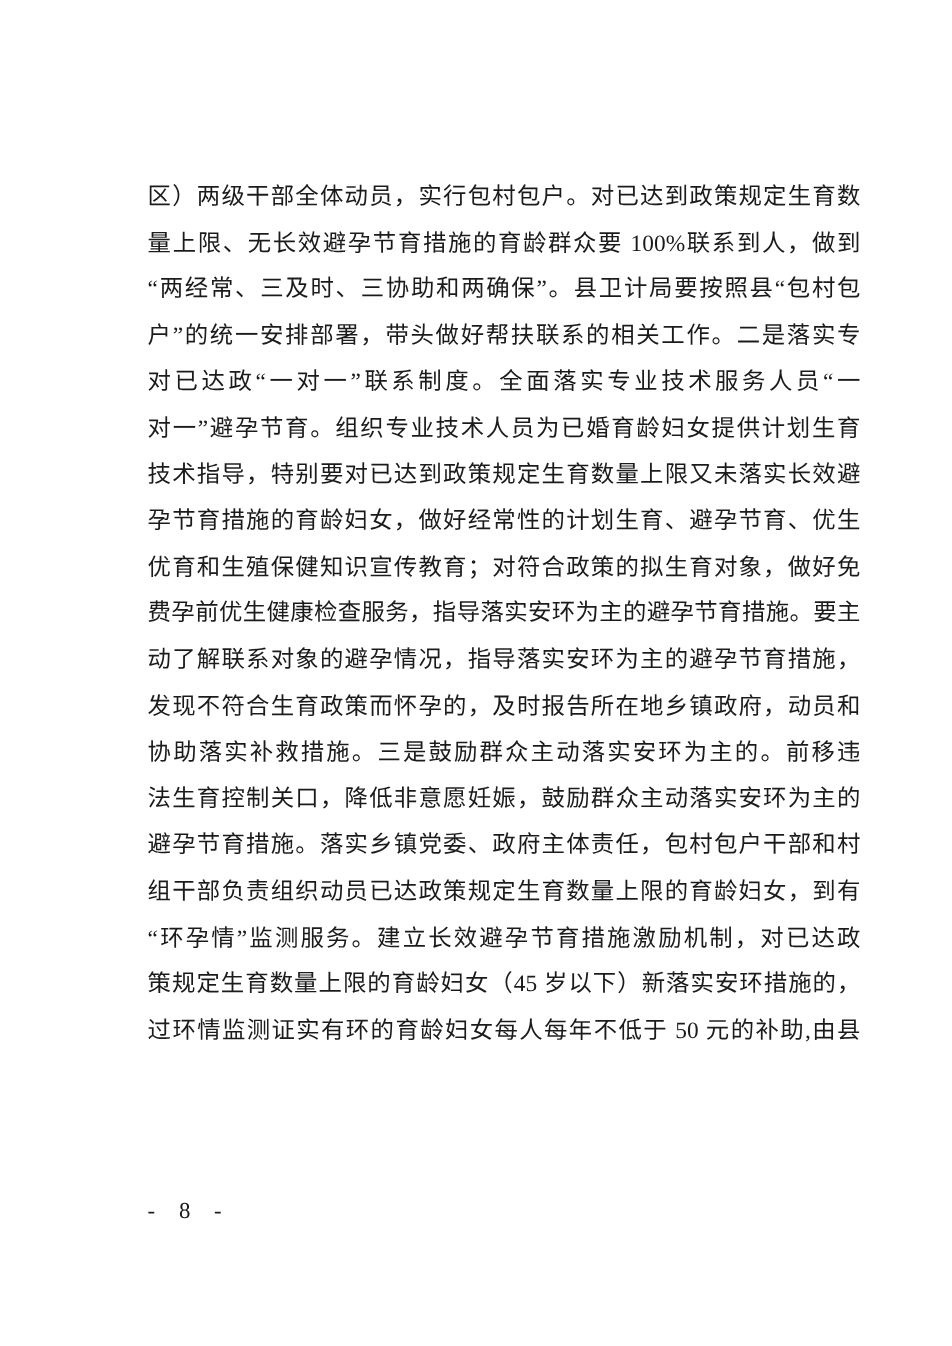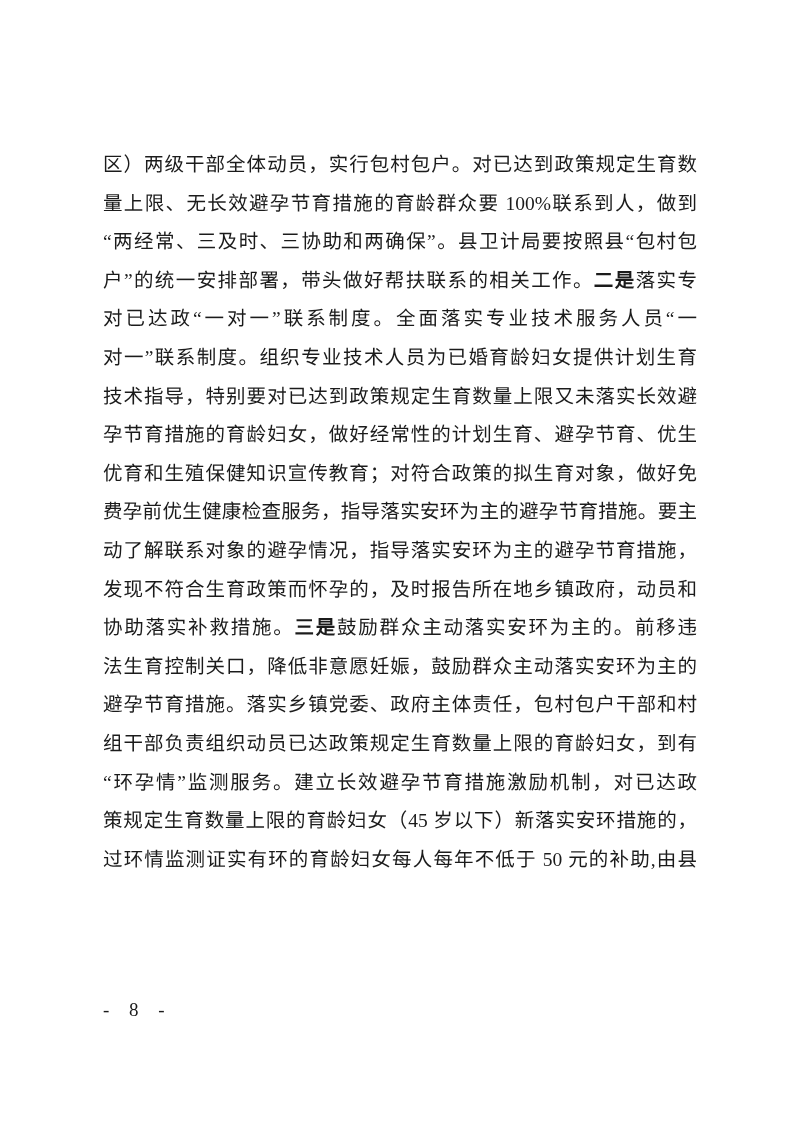--- a/index.html
+++ b/index.html
@@ -8,38 +8,39 @@
     background: #ffffff;
   }
   .doc-page {
     position: relative;
     width: 714px;
     height: 1122px;
     background: #ffffff;
     overflow: hidden;
     font-family: "Liberation Serif", serif;
     color: #1b1b1b;
+    margin-left: 20px;
   }
   .body-text {
     position: absolute;
     left: 103px;
     top: 146px;
     width: 594px;
   }
   .text-line {
     height: 38.6px;
     line-height: 38.6px;
     font-size: 19.5px;
     text-align: justify;
     text-align-last: justify;
     text-justify: inter-character;
     overflow: hidden;
   }
   .seg { font-weight: normal; }
-  .seg.bold { font-weight: bold; }
+  .seg.bold { font-weight: normal; }
   .page-footer {
     position: absolute;
     left: 103px;
     top: 999px;
     font-size: 19px;
     letter-spacing: 4px;
     word-spacing: 7px;
     color: #1b1b1b;
     white-space: pre;
   }
@@ -47,21 +48,21 @@
 </head>
 <body>
 
 <div class="doc-page">
   <div class="body-text">
       <div class="text-line"><span class="seg">区）两级干部全体动员，实行包村包户。对已达到政策规定生育数</span></div>
       <div class="text-line"><span class="seg">量上限、无长效避孕节育措施的育龄群众要 100%联系到人，做到</span></div>
       <div class="text-line"><span class="seg">“两经常、三及时、三协助和两确保”。县卫计局要按照县“包村包</span></div>
       <div class="text-line"><span class="seg">户”的统一安排部署，带头做好帮扶联系的相关工作。</span><span class="seg bold">二是</span><span class="seg">落实专</span></div>
       <div class="text-line"><span class="seg">对已达政“一对一”联系制度。全面落实专业技术服务人员“一</span></div>
-      <div class="text-line"><span class="seg">对一”联系制度。组织专业技术人员为已婚育龄妇女提供计划生育</span></div>
+      <div class="text-line"><span class="seg">对一”避孕节育。组织专业技术人员为已婚育龄妇女提供计划生育</span></div>
       <div class="text-line"><span class="seg">技术指导，特别要对已达到政策规定生育数量上限又未落实长效避</span></div>
       <div class="text-line"><span class="seg">孕节育措施的育龄妇女，做好经常性的计划生育、避孕节育、优生</span></div>
       <div class="text-line"><span class="seg">优育和生殖保健知识宣传教育；对符合政策的拟生育对象，做好免</span></div>
       <div class="text-line"><span class="seg">费孕前优生健康检查服务，指导落实安环为主的避孕节育措施。要主</span></div>
       <div class="text-line"><span class="seg">动了解联系对象的避孕情况，指导落实安环为主的避孕节育措施，</span></div>
       <div class="text-line"><span class="seg">发现不符合生育政策而怀孕的，及时报告所在地乡镇政府，动员和</span></div>
       <div class="text-line"><span class="seg">协助落实补救措施。</span><span class="seg bold">三是</span><span class="seg">鼓励群众主动落实安环为主的。前移违</span></div>
       <div class="text-line"><span class="seg">法生育控制关口，降低非意愿妊娠，鼓励群众主动落实安环为主的</span></div>
       <div class="text-line"><span class="seg">避孕节育措施。落实乡镇党委、政府主体责任，包村包户干部和村</span></div>
       <div class="text-line"><span class="seg">组干部负责组织动员已达政策规定生育数量上限的育龄妇女，到有</span></div>

